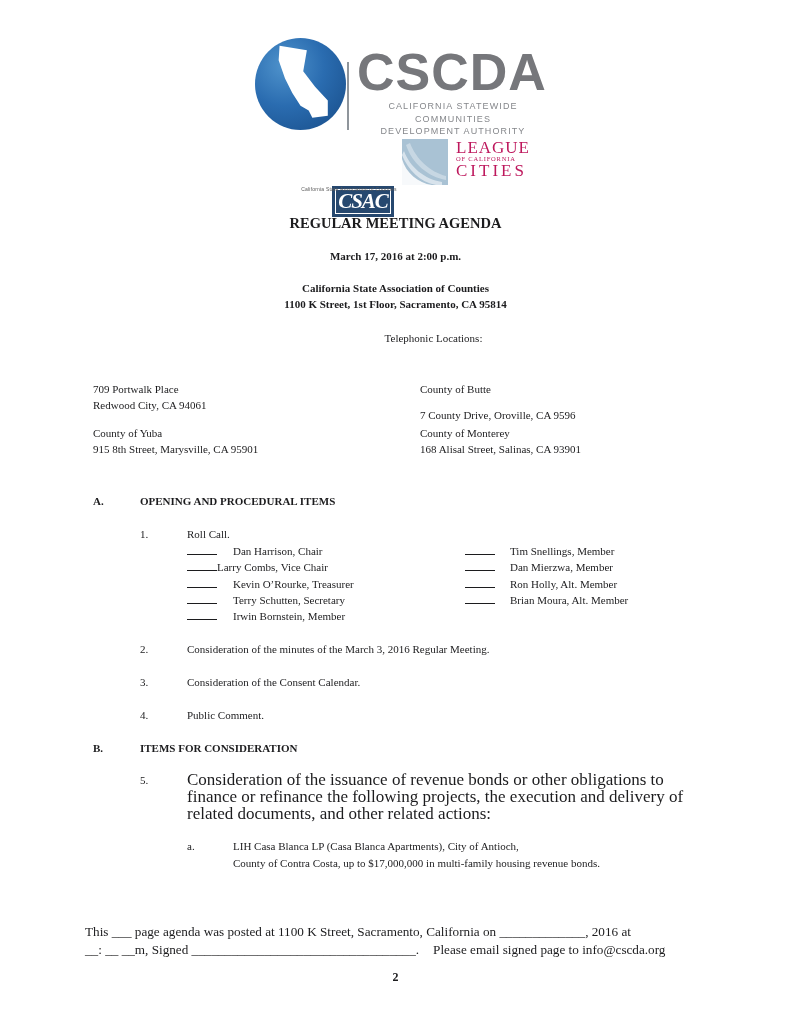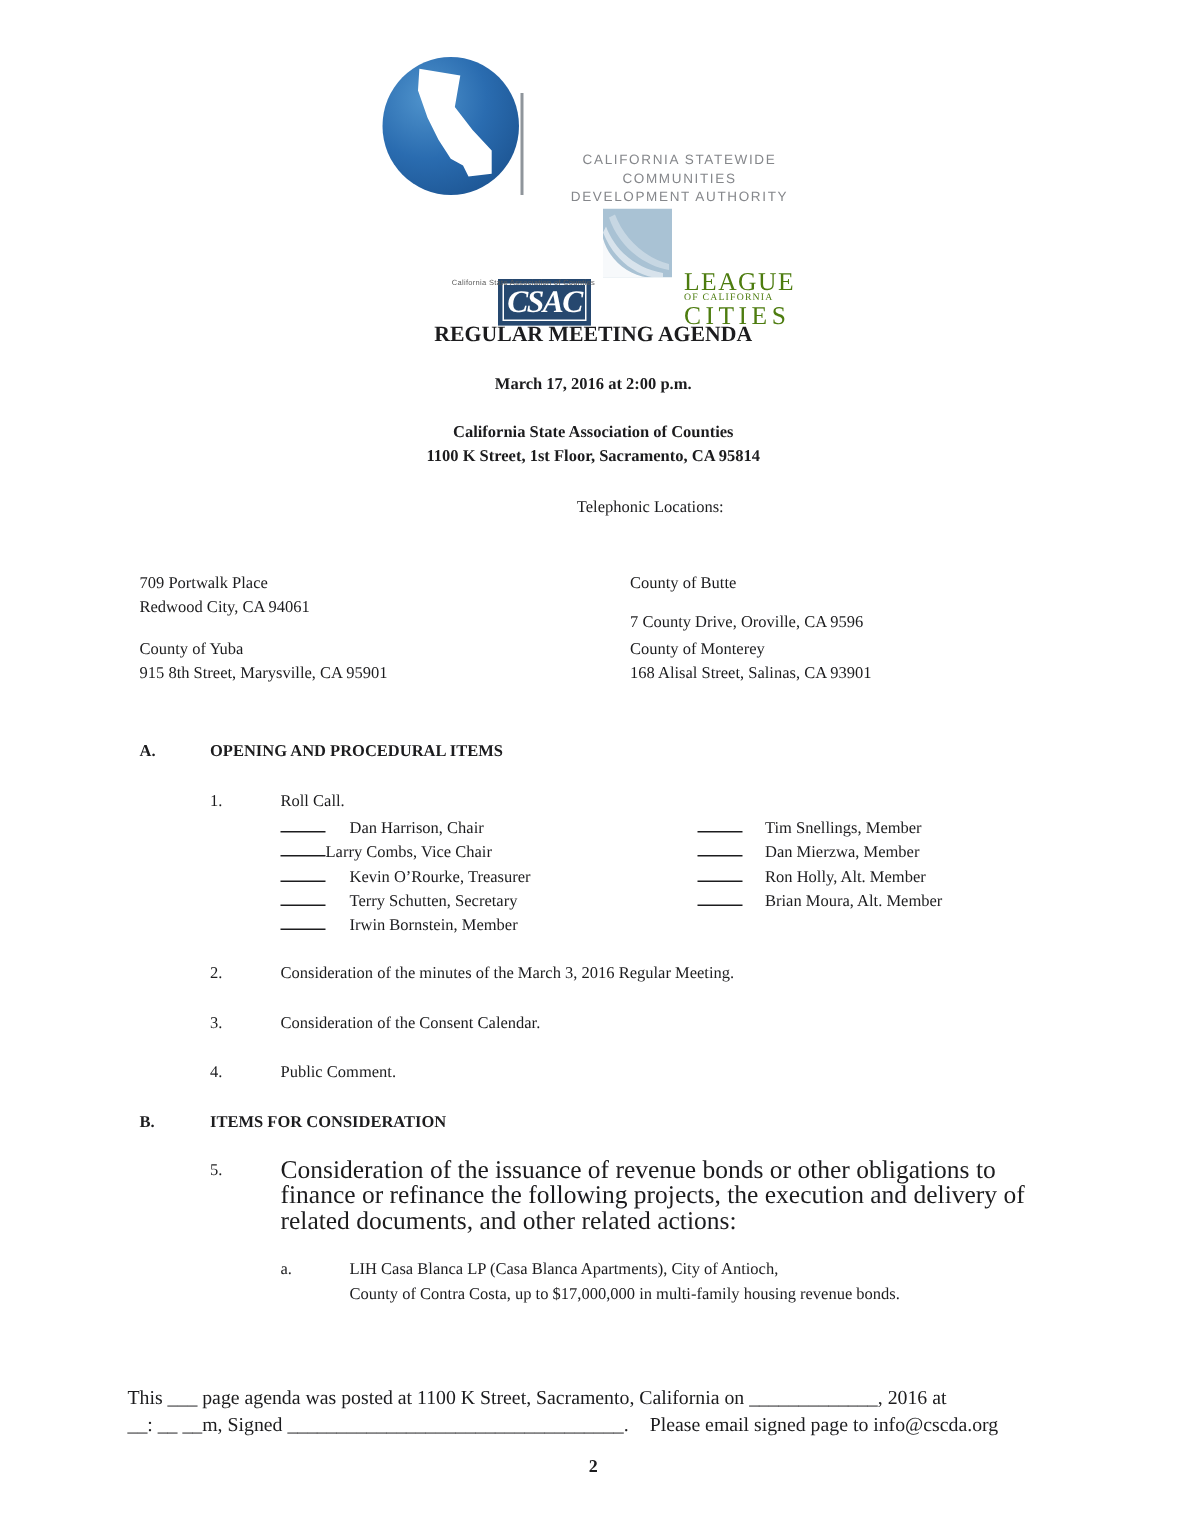--- a/index.html
+++ b/index.html
@@ -56,20 +56,21 @@
 </head>
 <body>
 
 <div class="abs" style="left:255px;top:38px;width:300px;height:100px;">
   <div class="cscda-circle">
     <svg width="91" height="92" viewBox="0 0 100 100">
       <polygon points="27,8 57,13 53,36 66,53 80,68 80,85 63,87 59,79 50,74 41,60 33,44 26,24" fill="#ffffff"></polygon>
     </svg>
   </div>
   <div class="cscda-divider"></div>
+  <div class="cscda-word" style="color:#76777b;">CSCDA</div>
   <div class="cscda-sub" style="color:#85878b;">
     <div>CALIFORNIA STATEWIDE COMMUNITIES</div>
     <div>DEVELOPMENT AUTHORITY</div>
   </div>
 </div>
 
 <div class="abs" style="left:318px;top:141px;width:62px;height:56px;">
   <div class="csac-box" style="background:#26486f;">
     <span class="csac-text">CSAC</span>
   </div>
@@ -78,21 +79,21 @@
 
 <div class="abs" style="left:402px;top:139px;width:120px;height:50px;">
   <div class="league-box">
     <svg width="46" height="46" viewBox="0 0 46 46">
       <rect x="0" y="0" width="46" height="46" fill="#a9c2d4"></rect>
       <path d="M0,46 L0,20 C4,34 16,44 30,46 Z" fill="#ffffff" opacity="0.9"></path>
       <path d="M2,12 C8,28 22,40 40,43 L40,46 L34,46 C18,43 6,31 0,16 Z" fill="#ffffff" opacity="0.55"></path>
       <path d="M8,4 C14,20 28,33 44,37 L44,41 C26,38 10,24 4,6 Z" fill="#ffffff" opacity="0.35"></path>
     </svg>
   </div>
-  <div class="league-text" style="color:#4d7c0f;margin-top:40px;">
+  <div class="league-text" style="color:#be185d;">
     <div class="lg1">LEAGUE</div>
     <div class="lg2">OF CALIFORNIA</div>
     <div class="lg3">CITIES</div>
   </div>
 </div>
 
 <div class="abs center line b" style="top:215px;font-size:14.5px;">REGULAR MEETING AGENDA</div>
 <div class="abs center line b" style="top:248px;">March 17, 2016 at 2:00 p.m.</div>
 <div class="abs center line b" style="top:280px;">California State Association of Counties</div>
 <div class="abs center line b" style="top:296px;">1100 K Street, 1st Floor, Sacramento, CA 95814</div>

